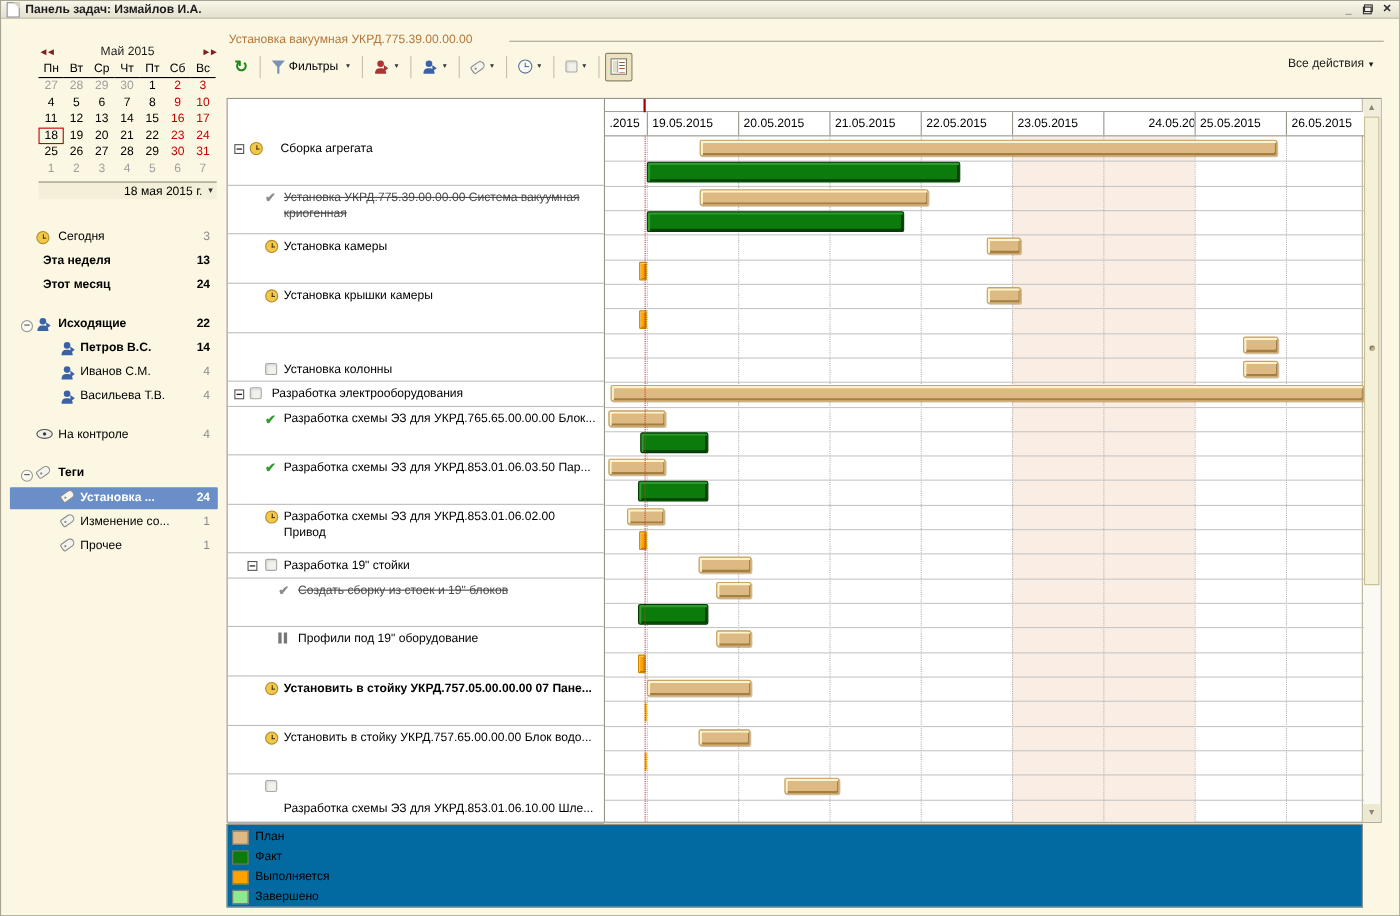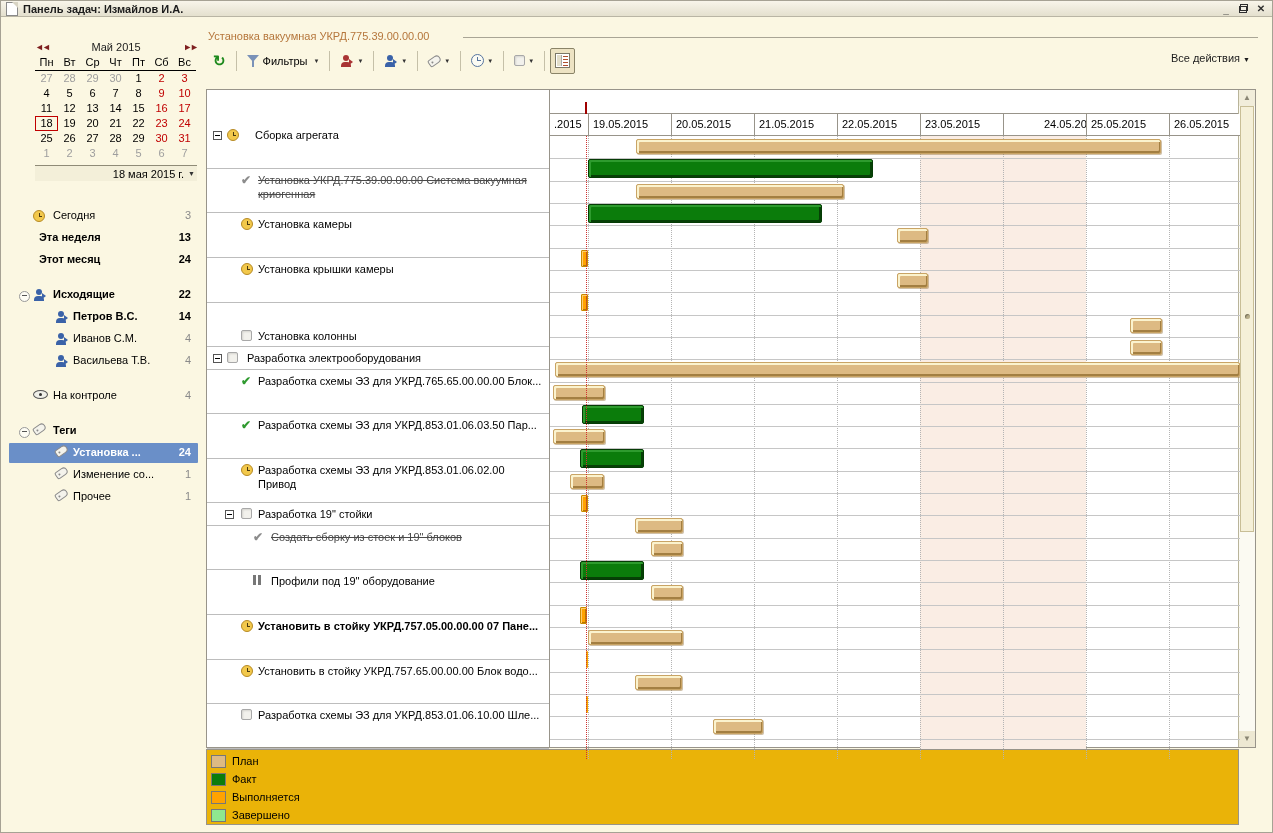--- a/index.html
+++ b/index.html
@@ -84,21 +84,21 @@
   .i-clock-o:before{content:"";position:absolute;left:5px;top:2px;width:1px;height:4px;background:#56749E}
   .i-clock-o:after{content:"";position:absolute;left:5px;top:5px;width:4px;height:1px;background:#56749E}
   .i-panel{width:15px;height:15px;border:1px solid #7C7868;background:#FFF;position:relative;display:inline-block;box-sizing:border-box}
   .i-panel:before{content:"";position:absolute;left:1px;top:1px;bottom:1px;width:4px;background:#E3DECA;border-right:1px solid #AAA}
   .i-panel:after{content:"";position:absolute;left:7px;right:1px;top:2px;bottom:1px;
                  background:repeating-linear-gradient(to bottom,#B05030 0 1px,transparent 1px 3px)}
   
   .gantt{position:absolute;left:205px;top:88px;width:1050px;height:659px;background:#FFF;
          border:1px solid #98948A;box-sizing:border-box}
   #gantt-labels{position:absolute;left:0;top:0;width:343px;height:100%;border-right:1px solid #98948A;box-sizing:border-box}
-  #gantt-chart{position:absolute;left:343px;top:12px;width:690px;height:100%;overflow:hidden}
+  #gantt-chart{position:absolute;left:343px;top:0;width:690px;height:100%;overflow:hidden}
   #gantt-vscroll{position:absolute;right:0;top:0;width:17px;height:100%;background:#FBFAF2;border-left:1px solid #B9B49A;box-sizing:border-box}
   .hdr-line{position:absolute;left:0;width:100%;height:1px;background:#98948A}
   .date-cell{position:absolute;top:12px;height:21px;line-height:21px;padding-left:4px;box-sizing:border-box;
              border-left:1px solid #98948A;white-space:nowrap;overflow:hidden;background:#FFF;z-index:5}
   .date-cell.first{border-left:none}
   .weekend{position:absolute;top:34px;bottom:0;background:#FAEDE4;z-index:0}
   .vline{position:absolute;top:34px;bottom:0;width:0;border-left:1px dotted #B4B4B4;z-index:1}
   .subline{position:absolute;left:0;width:100%;height:0;border-top:1px solid #C6C6C6;z-index:1}
   .today-solid{position:absolute;top:0;height:12px;width:2px;background:#A00000;z-index:6}
   .today-dot{position:absolute;top:12px;bottom:0;width:0;border-left:1px dotted #D03030;z-index:4}
@@ -113,21 +113,21 @@
   .task-label{position:absolute;left:0;width:100%;box-sizing:border-box}
   .g-exp{position:absolute;top:7px;width:9px;height:9px;border:1px solid #555;background:#FFF;box-sizing:border-box}
   .g-exp:before{content:"";position:absolute;left:1px;top:3px;width:5px;height:1px;background:#000}
   .t-text{position:absolute;top:4px;right:4px;line-height:14px;overflow:hidden;max-height:28px}
   .t-text.strike{text-decoration:line-through;color:#4A4A4A}
   .t-text.bold{font-weight:bold}
   .sb-btn{position:absolute;left:0;width:100%;height:16px;text-align:center;color:#8A8674;font-size:8px;line-height:16px;background:#F1EDDA}
   .sb-thumb{position:absolute;left:1px;right:1px;top:16px;height:426px;background:#F5F0D8;border:1px solid #C8BE96;box-sizing:border-box}
   .sb-thumb:before{content:"";position:absolute;left:4px;top:207px;width:5px;height:5px;border-radius:50%;background:#B9AF8B;box-shadow:inset 1px 1px 1px rgba(0,0,0,.35)}
   
-  .legend{position:absolute;left:205px;top:748px;width:1033px;height:76px;background:#eab308;
+  .legend{position:absolute;left:205px;top:748px;width:1033px;height:76px;background:#0369a1;
           border:1px solid #98948A;box-sizing:border-box;padding:2px 4px}
   .lg-row{display:flex;align-items:center;height:18px}
   .lg-swatch{width:15px;height:13px;border:1px solid #777;box-sizing:border-box;margin-right:6px}
   .lg-label{color:#000}
 </style>
 </head>
 <body>
 
 <div class="titlebar">
   <span class="doc-icon"></span>
@@ -387,21 +387,21 @@
       <div class="task-label" style="top: 525.04px; height: 44.64px; border-bottom: 1px solid rgb(189, 189, 189);">
         <span class="i-clock" style="position: absolute; left: 34px; top: 5px;"></span>
         <div class="t-text bold" style="left: 51px;">Установить в стойку УКРД.757.05.00.00.00 07 Пане...</div>
       </div>
       <div class="task-label" style="top: 569.68px; height: 44.64px; border-bottom: 1px solid rgb(189, 189, 189);">
         <span class="i-clock" style="position: absolute; left: 34px; top: 5px;"></span>
         <div class="t-text" style="left: 51px;">Установить в стойку УКРД.757.65.00.00.00 Блок водо...</div>
       </div>
       <div class="task-label" style="top: 614.32px; height: 44.64px; border-bottom: 1px solid rgb(189, 189, 189);">
         <span class="i-checkbox" style="position: absolute; left: 34px; top: 5px;"></span>
-        <div class="t-text" style="left: 51px;">Разработка схемы ЭЗ для УКРД.853.01.06.10.00 Шле...</div>
+        <div class="t-text" style="left: 51px; margin-top: 20px;">Разработка схемы ЭЗ для УКРД.853.01.06.10.00 Шле...</div>
       </div>
     </div>
   <div id="gantt-chart">
       <div class="hdr-line" style="top: 11px;"></div>
       <div class="date-cell first" style="left: 0px; width: 38px;">.2015</div>
       <div class="date-cell" style="left: 38px; width: 83px;">19.05.2015</div>
       <div class="date-cell" style="left: 121px; width: 83px;">20.05.2015</div>
       <div class="date-cell" style="left: 204px; width: 83px;">21.05.2015</div>
       <div class="date-cell" style="left: 287px; width: 83px;">22.05.2015</div>
       <div class="date-cell" style="left: 370px; width: 83px;">23.05.2015</div>

